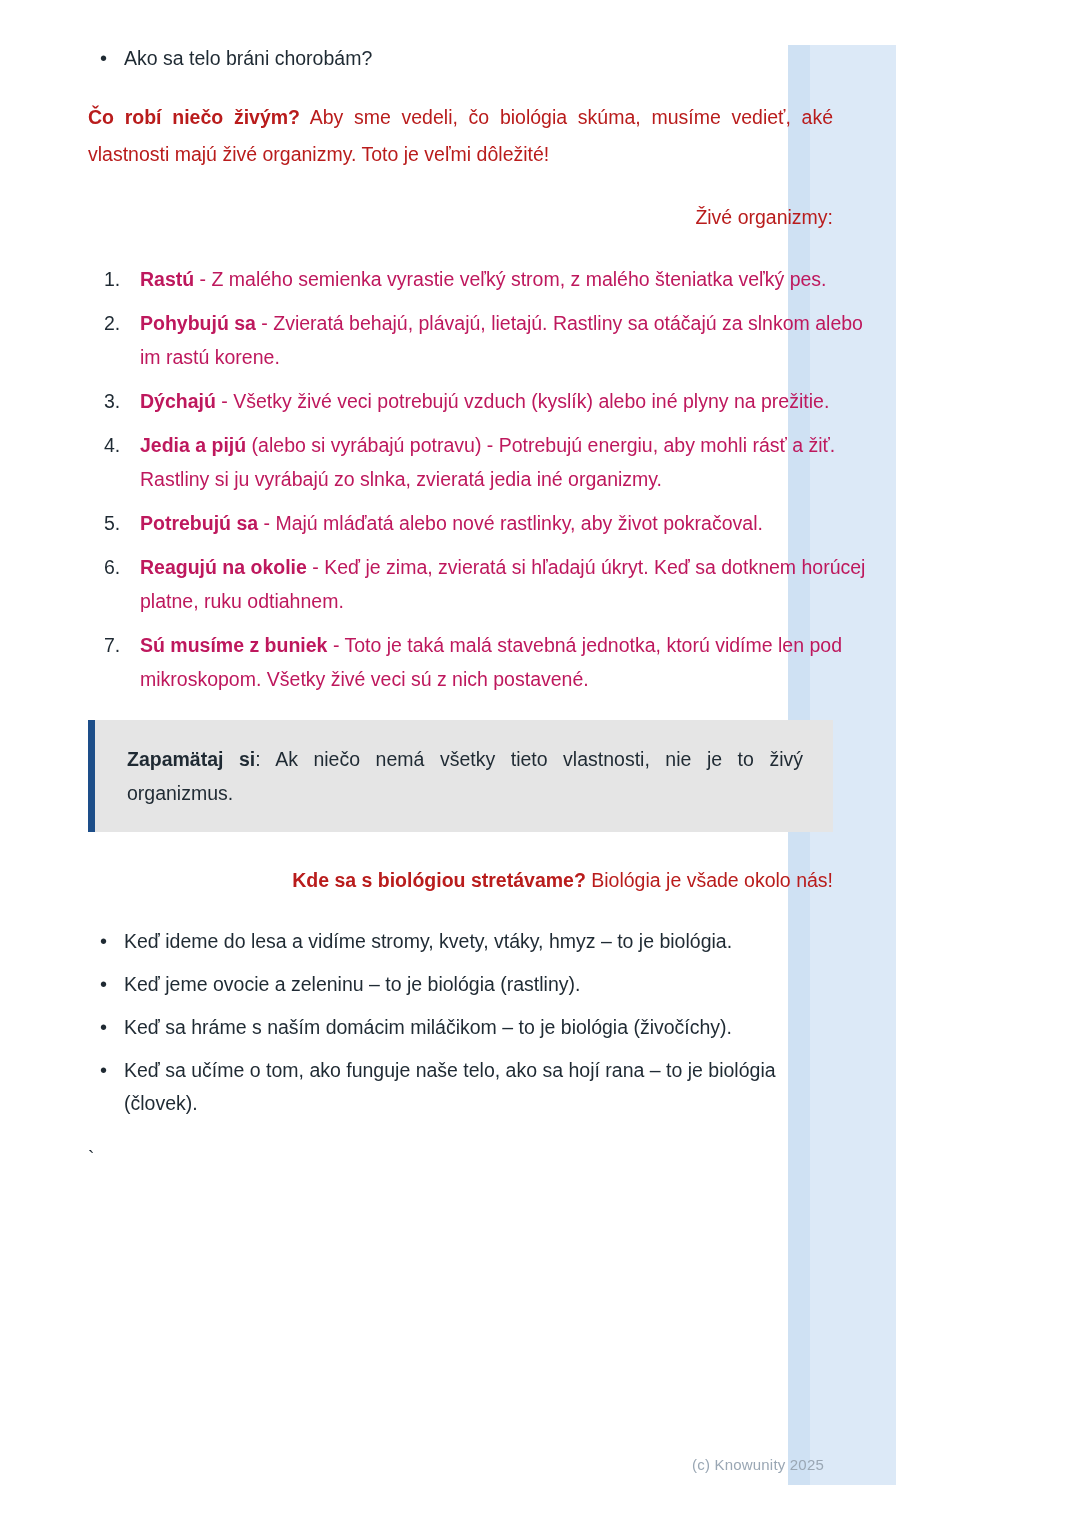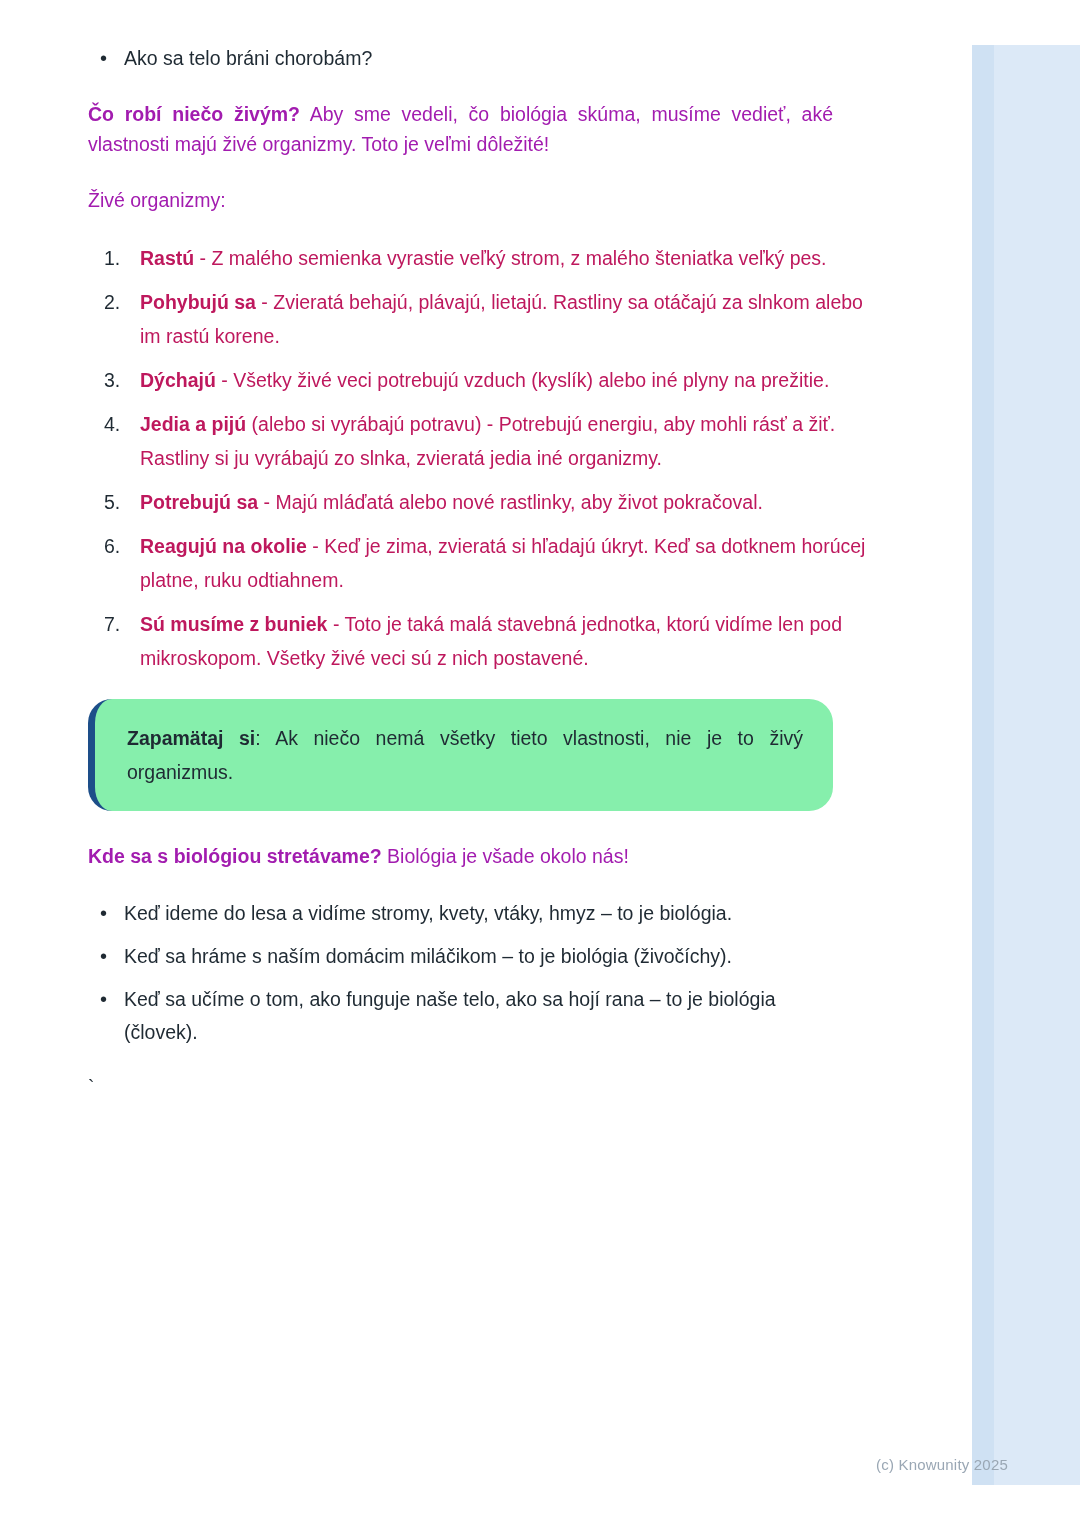--- a/index.html
+++ b/index.html
@@ -10,21 +10,21 @@
     width: 1080px;
     height: 1528px;
     background: #ffffff;
     font-family: "Liberation Sans", sans-serif;
     color: #1f2a33;
     position: relative;
     overflow: hidden;
   }
   .page {
     position: relative;
-    width: 1080px;
+    width: 896px;
     height: 1528px;
     box-sizing: border-box;
   }
   
   .right-band {
     position: absolute;
     top: 45px;
     right: 0;
     width: 108px;
     height: 1440px;
@@ -41,28 +41,28 @@
   .content {
     position: absolute;
     top: 0;
     left: 0;
     width: 880px;
     padding: 42px 0 0 88px;
     box-sizing: border-box;
   }
   .para {
     font-size: 19.5px;
-    line-height: 30px;
+    line-height: 37px;
     margin: 0 0 26px 0;
     max-width: 745px;
     text-align: justify;
-    color: #a21caf;
+    color: #b91c1c;
   }
   .para.plain {
-    text-align: left;
+    text-align: right;
   }
   .para b {
     font-weight: 700;
   }
   ul.bullets {
     margin: 0 0 24px 0;
     padding-left: 36px;
     list-style: none;
   }
   ul.bullets li {
@@ -103,25 +103,24 @@
     top: 0;
     font-size: 19.5px;
     color: #1f2a33;
   }
   ol.numbered li b {
     font-weight: 700;
   }
   .callout {
     margin: 24px 0 30px 0;
     max-width: 745px;
-    background: #86efac;
+    background: #e5e5e5;
     border-left: 7px solid #1d4e89;
     padding: 22px 30px 22px 32px;
     box-sizing: border-box;
-    border-radius: 24px;
   }
   .callout p {
     margin: 0;
     font-size: 19.5px;
     line-height: 34px;
     text-align: justify;
     color: #1f2a33;
   }
   .callout p b {
     font-weight: 700;
@@ -170,20 +169,21 @@
     </ol>
 
     <div class="callout">
       <p><b>Zapamätaj si</b><span>: Ak niečo nemá všetky tieto vlastnosti, nie je to živý organizmus.</span></p>
     </div>
 
     <p class="para plain"><b>Kde sa s biológiou stretávame?</b><span> Biológia je všade okolo nás!</span></p>
 
     <ul class="bullets">
       <li><span>Keď ideme do lesa a vidíme stromy, kvety, vtáky, hmyz – to je biológia.</span></li>
+      <li><span>Keď jeme ovocie a zeleninu – to je biológia (rastliny).</span></li>
       <li><span>Keď sa hráme s naším domácim miláčikom – to je biológia (živočíchy).</span></li>
       <li><span>Keď sa učíme o tom, ako funguje naše telo, ako sa hojí rana – to je biológia (človek).</span></li>
     </ul>
 
     <p class="tick">`</p>
 
   </div>
 
   <div class="footer-note">(c) Knowunity 2025</div>
 

